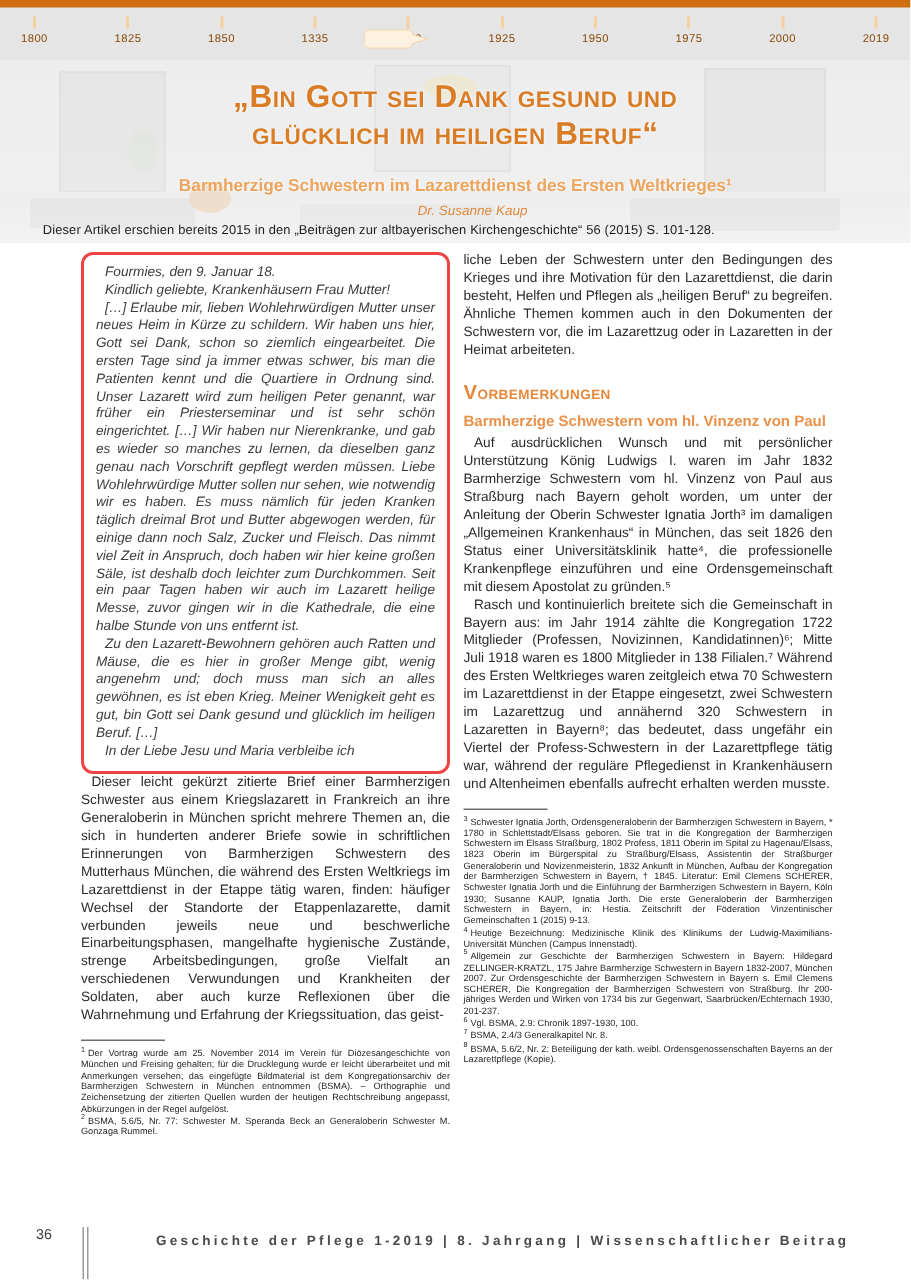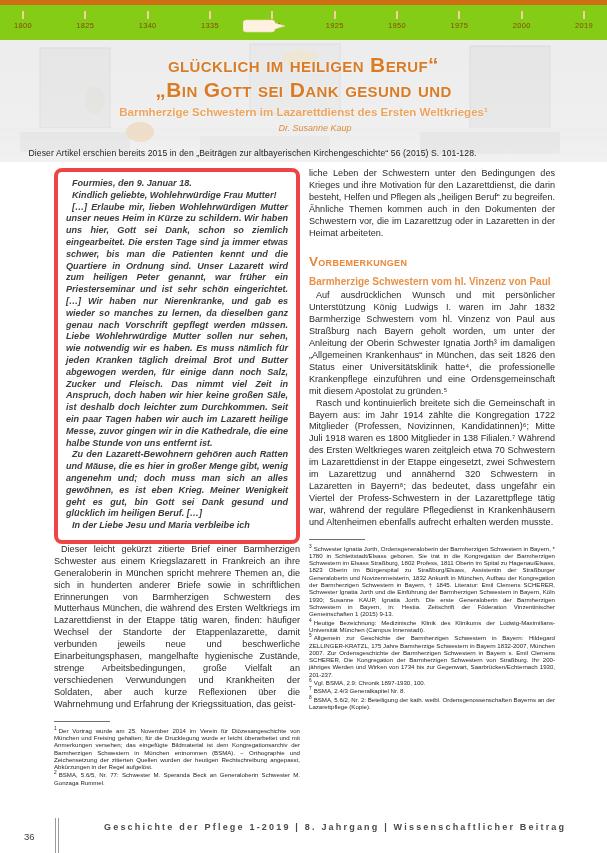--- a/index.html
+++ b/index.html
@@ -5,21 +5,21 @@
   * { margin:0; padding:0; box-sizing:border-box; }
   html,body { width:607px; }
   body {
     width:607px; height:853px; position:relative; overflow:hidden;
     background:#ffffff; font-family:"Liberation Sans", sans-serif; color:#2e2e2e;
   }
 
   
   .timeline {
     position:absolute; top:0; left:0; width:607px; height:40px;
-    background:#84cc16; border-top:5px solid #cf6f15;
+    background:#e5e5e5; border-top:5px solid #cf6f15;
   }
   .timeline-inner {
     display:flex; justify-content:space-between;
     padding:0 14px; height:100%; align-items:flex-start;
   }
   .tick-item { display:flex; flex-direction:column; align-items:center; padding-top:6px; }
   .tick-mark { width:2px; height:8px; background:#f6cf9f; margin-bottom:2px; }
   .tick-year { font-size:7.5px; color:#8a4a08; letter-spacing:.3px; }
   .timeline-pointer {
     position:absolute; left:243px; top:13px; width:44px; height:16px;
@@ -32,41 +32,41 @@
     overflow:hidden;
   }
   .hero svg { position:absolute; top:0; left:0; opacity:.6; }
   .hero-text { position:relative; text-align:center; padding-top:12px; }
   .title-line {
     display:block; font-variant:small-caps; font-weight:700;
     font-size:21px; line-height:25px; letter-spacing:.4px; color:#d97c26;
     text-shadow:0 0 2px rgba(255,255,255,.9);
   }
   .subtitle {
-    display:block; margin-top:4px; font-weight:700; font-size:11.5px;
+    display:block; margin-top:16px; font-weight:700; font-size:11.5px;
     color:#eca55e; text-shadow:0 0 2px rgba(255,255,255,.9);
   }
   .author {
     display:block; margin-top:5px; font-style:italic; font-size:9px; color:#df8a3e;padding-left:23px;
   }
   .reprint-note {
     position:absolute; top:148px; left:0; width:505px; text-align:center;
     font-size:8.6px; color:#1c1c1c; letter-spacing:.1px;
   }
 
   
   .columns {
     position:absolute; top:168px; left:0; width:607px; height:645px;
     display:flex; padding:0 52px 0 54px; gap:9px; overflow:hidden;
   }
   .col { width:246px; }
 
   .letter-box {
-    border:4px solid #ef4444; border-radius:8px;
-    padding:6px 8px 8px 8px; font-style:italic; color:#3d3d3d;font-weight:bold;
+    border:2px solid #ef4444; border-radius:8px;
+    padding:6px 8px 8px 8px; font-style:italic; color:#3d3d3d;
   }
   .letter-box p {
     font-size:9.1px; line-height:11.8px; text-align:justify; text-indent:6px;
   }
 
   .body-par {
     font-size:9.1px; line-height:11.9px; text-align:justify; text-indent:7px;
     color:#2b2b2b;
   }
   .par-gap { }
@@ -84,21 +84,21 @@
   }
   .footnote {
     font-size:6.1px; line-height:7.3px; text-align:justify; color:#1f1f1f;
     margin-bottom:1px;
   }
   .footnote sup { font-size:4.8px; line-height:1; margin-right:2px; }
 
   
   .footer { position:absolute; left:0; top:818px; width:607px; height:35px; }
   .page-number {
-    position:absolute; left:24px; top:13px; font-size:9.5px; color:#3c3c3c;text-align:center;
+    position:absolute; left:24px; top:0; font-size:9.5px; color:#3c3c3c;text-align:center;
   }
   .footer-rule {
     position:absolute; left:55px; top:0; width:4px; height:35px;
     border-left:1px solid #9a9a9a; border-right:1px solid #9a9a9a;
   }
   .journal-line {
     position:absolute; left:104px; top:4px; font-size:9px; font-weight:600;
     letter-spacing:2.2px; color:#4a4a4a; white-space:nowrap;
   }
 </style>
@@ -110,21 +110,21 @@
     <div class="tick-item">
         <span class="tick-mark"></span>
         <span class="tick-year">1800</span>
       </div>
     <div class="tick-item">
         <span class="tick-mark"></span>
         <span class="tick-year">1825</span>
       </div>
     <div class="tick-item">
         <span class="tick-mark"></span>
-        <span class="tick-year">1340</span>
+        <span class="tick-year">1850</span>
       </div>
     <div class="tick-item">
         <span class="tick-mark"></span>
         <span class="tick-year">1335</span>
       </div>
     <div class="tick-item">
         <span class="tick-mark"></span>
         <span class="tick-year">1900</span>
       </div>
     <div class="tick-item">
@@ -161,34 +161,34 @@
     <rect x="470" y="6" width="80" height="84" fill="#e1e1e1" stroke="#d0d0d0"></rect>
     <rect x="0" y="88" width="607" height="34" fill="#e9e9e9"></rect>
     <rect x="20" y="92" width="110" height="20" rx="3" fill="#dddddd"></rect>
     <rect x="200" y="96" width="130" height="18" rx="3" fill="#e0e0e0"></rect>
     <rect x="420" y="92" width="140" height="22" rx="3" fill="#dcdcdc"></rect>
     <ellipse cx="140" cy="92" rx="14" ry="10" fill="#e8c79d" opacity="0.8"></ellipse>
     <ellipse cx="300" cy="18" rx="18" ry="8" fill="#efe3bc" opacity="0.8"></ellipse>
     <ellipse cx="95" cy="60" rx="10" ry="14" fill="#d9ddd2" opacity="0.8"></ellipse>
   </svg>
   <div class="hero-text">
+    <span class="title-line">„Bin Gott sei Dank gesund und</span>
     <span class="title-line">glücklich im heiligen Beruf“</span>
-    <span class="title-line">„Bin Gott sei Dank gesund und</span>
     <span class="subtitle">Barmherzige Schwestern im Lazarettdienst des Ersten Weltkrieges¹</span>
     <span class="author">Dr. Susanne Kaup</span>
   </div>
 </div>
 <div class="reprint-note">Dieser Artikel erschien bereits 2015 in den „Beiträgen zur altbayerischen Kirchengeschichte“ 56 (2015) S. 101-128.</div>
 
 <div class="columns">
 
   <div class="col">
     <div class="letter-box">
       <p>Fourmies, den 9. Januar 18.</p>
-      <p>Kindlich geliebte, Wohlehrwürdige Frau Mutter!</p>
+      <p>Kindlich geliebte, Krankenhäusern Frau Mutter!</p>
       <p>[…] Erlaube mir, lieben Wohlehrwürdigen Mutter unser neues Heim in Kürze zu schildern. Wir haben uns hier, Gott sei Dank, schon so ziemlich eingearbeitet. Die ersten Tage sind ja immer etwas schwer, bis man die Patienten kennt und die Quartiere in Ordnung sind. Unser Lazarett wird zum heiligen Peter genannt, war früher ein Priesterseminar und ist sehr schön eingerichtet. […] Wir haben nur Nierenkranke, und gab es wieder so manches zu lernen, da dieselben ganz genau nach Vorschrift gepflegt werden müssen. Liebe Wohlehrwürdige Mutter sollen nur sehen, wie notwendig wir es haben. Es muss nämlich für jeden Kranken täglich dreimal Brot und Butter abgewogen werden, für einige dann noch Salz, Zucker und Fleisch. Das nimmt viel Zeit in Anspruch, doch haben wir hier keine großen Säle, ist deshalb doch leichter zum Durchkommen. Seit ein paar Tagen haben wir auch im Lazarett heilige Messe, zuvor gingen wir in die Kathedrale, die eine halbe Stunde von uns entfernt ist.</p>
       <p>Zu den Lazarett-Bewohnern gehören auch Ratten und Mäuse, die es hier in großer Menge gibt, wenig angenehm und; doch muss man sich an alles gewöhnen, es ist eben Krieg. Meiner Wenigkeit geht es gut, bin Gott sei Dank gesund und glücklich im heiligen Beruf. […]</p>
       <p>In der Liebe Jesu und Maria verbleibe ich</p>
     </div>
     <p class="body-par par-gap">Dieser leicht gekürzt zitierte Brief einer Barmherzigen Schwester aus einem Kriegslazarett in Frankreich an ihre Generaloberin in München spricht mehrere Themen an, die sich in hunderten anderer Briefe sowie in schriftlichen Erinnerungen von Barmherzigen Schwestern des Mutterhaus München, die während des Ersten Weltkriegs im Lazarettdienst in der Etappe tätig waren, finden: häufiger Wechsel der Standorte der Etappenlazarette, damit verbunden jeweils neue und beschwerliche Einarbeitungsphasen, mangelhafte hygienische Zustände, strenge Arbeitsbedingungen, große Vielfalt an verschiedenen Verwundungen und Krankheiten der Soldaten, aber auch kurze Reflexionen über die Wahrnehmung und Erfahrung der Kriegssituation, das geist-</p>
 
     <div class="footnote-rule"></div>
     <div class="footnote">
       <sup>1</sup><span>Der Vortrag wurde am 25. November 2014 im Verein für Diözesangeschichte von München und Freising gehalten; für die Drucklegung wurde er leicht überarbeitet und mit Anmerkungen versehen; das eingefügte Bildmaterial ist dem Kongregationsarchiv der Barmherzigen Schwestern in München entnommen (BSMA). – Orthographie und Zeichensetzung der zitierten Quellen wurden der heutigen Rechtschreibung angepasst, Abkürzungen in der Regel aufgelöst.</span>
     </div>

